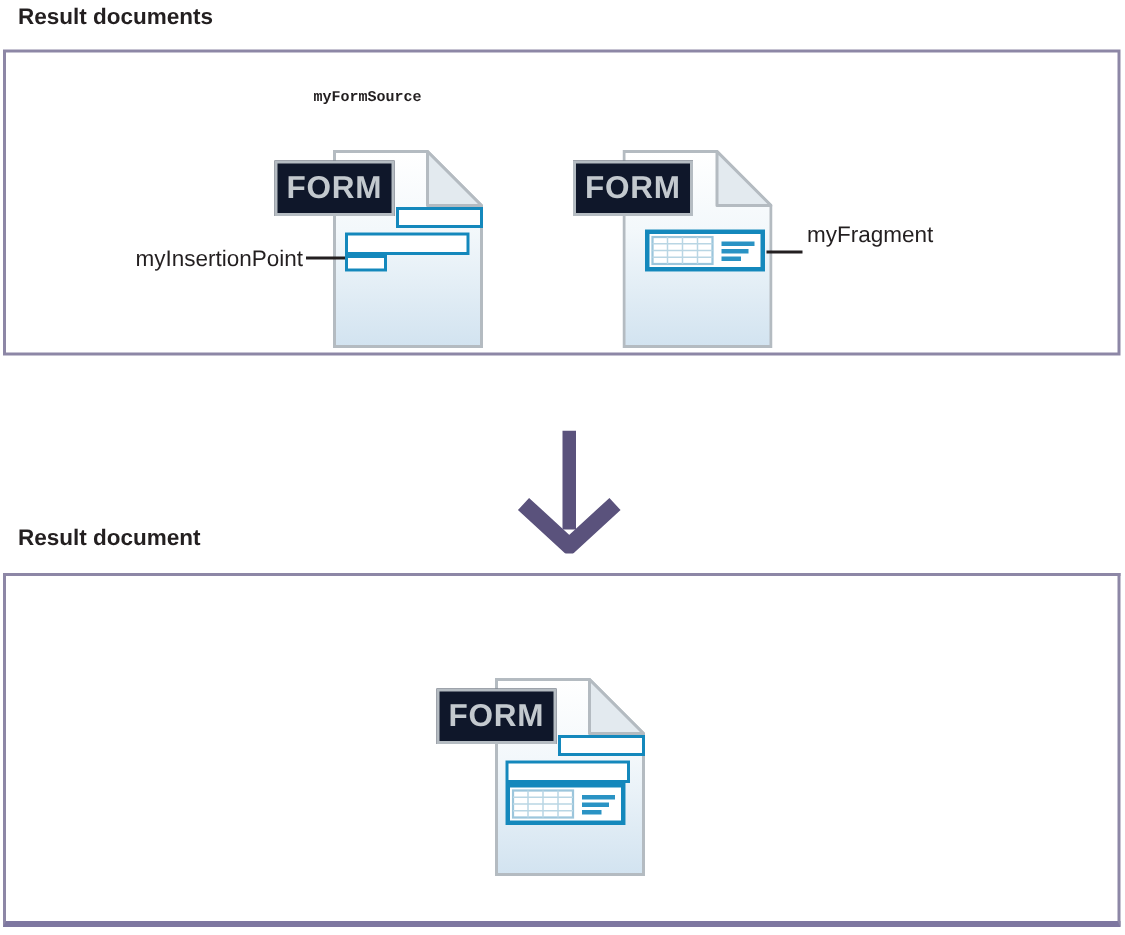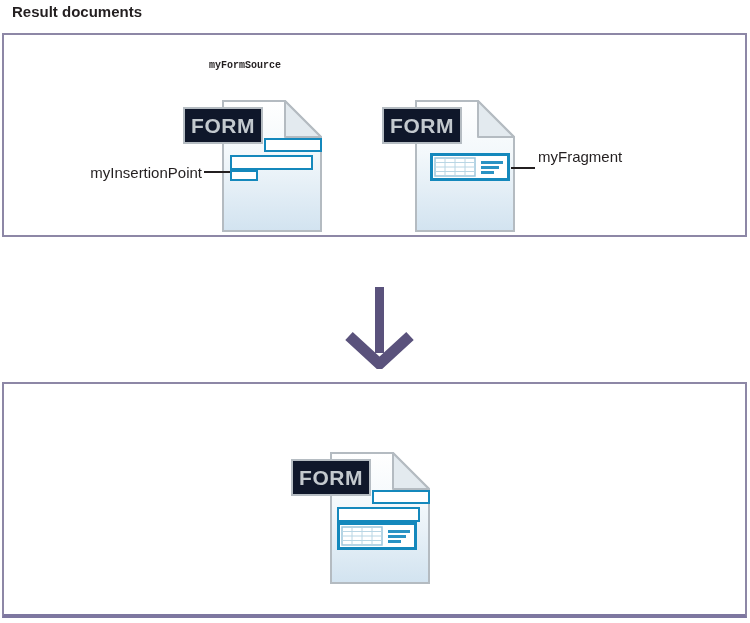--- a/index.html
+++ b/index.html
@@ -106,20 +106,21 @@
     </svg>
   </div>
   <div class="ann-line" style="left:511px; top:167px; width:24px;"></div>
   <div class="ann-label" style="left:538px; top:148px;">myFragment</div>
 
   <svg class="arrow" style="left:345px; top:287px;" width="70" height="82" viewBox="0 0 70 82">
     <line x1="34.5" y1="0" x2="34.5" y2="66" stroke="#5a527c" stroke-width="9"></line>
     <polyline points="4,49 34.5,77 65,49" fill="none" stroke="#5a527c" stroke-width="11"></polyline>
   </svg>
 
+  <div class="section-label" style="left:12px; top:350px;">Result document</div>
 
   <div class="panel result" style="left:2px; top:382px; width:745px; height:236px;"></div>
 
 
   <svg class="page-icon" style="left:330px; top:452px;" width="100" height="132" viewBox="0 0 100 132">
     <defs>
       <linearGradient id="pg3" x1="0" y1="0" x2="0" y2="1">
         <stop offset="0" stop-color="#ffffff"></stop>
           <stop offset="0.4" stop-color="#f3f8fb"></stop>
           <stop offset="1" stop-color="#d2e3f0"></stop>

